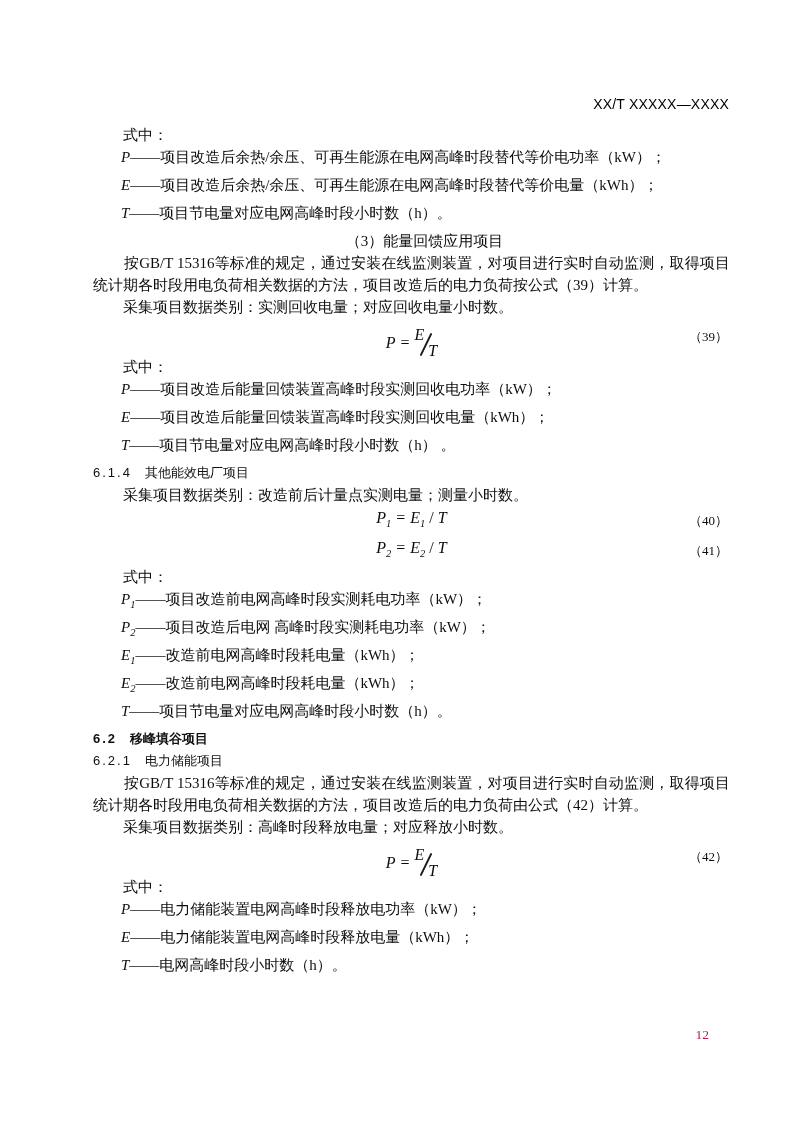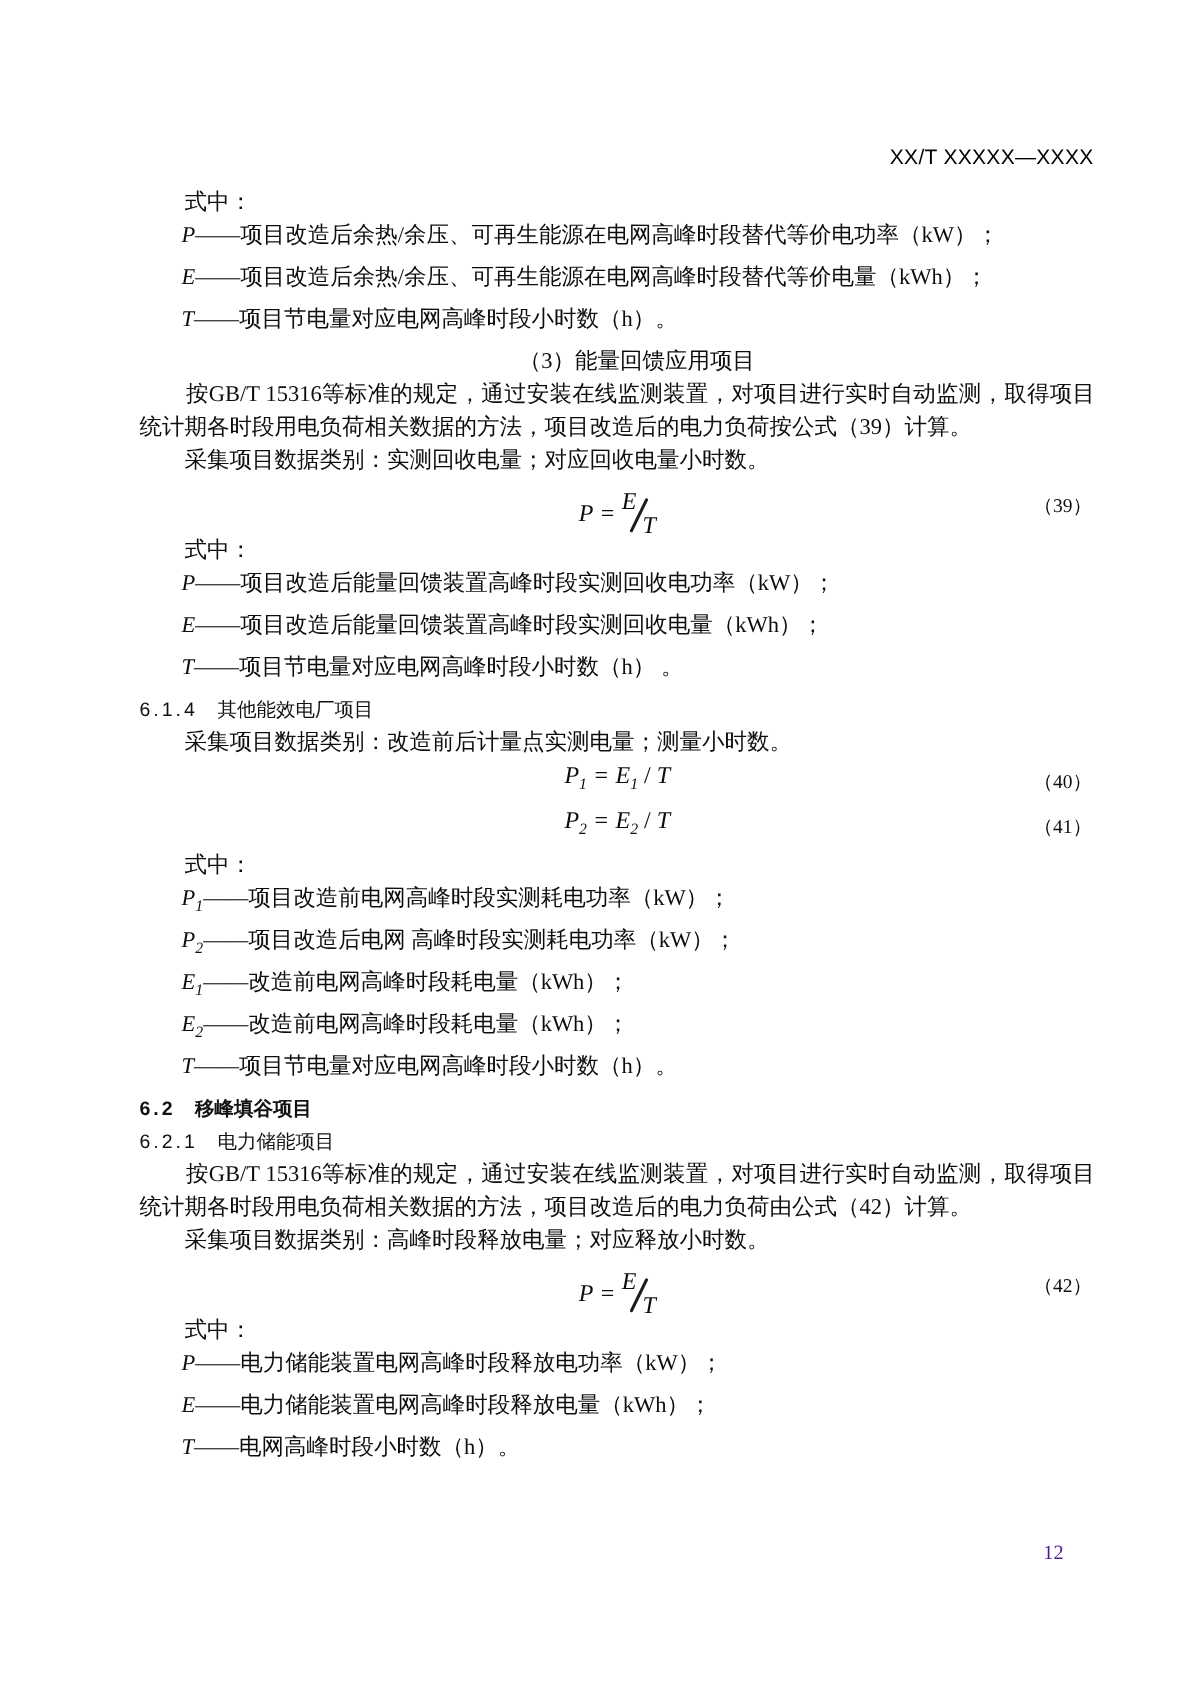--- a/index.html
+++ b/index.html
@@ -53,21 +53,21 @@
     transform:rotate(26deg);
     vertical-align:middle; margin:0 2px 0 1px;
   }
   .eq-no {
     position:absolute; right:2px; top:50%;
     transform:translateY(-50%);
     font-size:13px; font-style:normal;
   }
   .page-number {
     position:absolute; top:1027px; right:84px;
-    font-size:13.5px; color:#4c1d95;
+    font-size:13.5px; color:#be185d;
   }
 </style>
 </head>
 <body>
 
 <div class="page">
 
   <div class="doc-header">XX/T XXXXX—XXXX</div>
 
   <div class="content">

